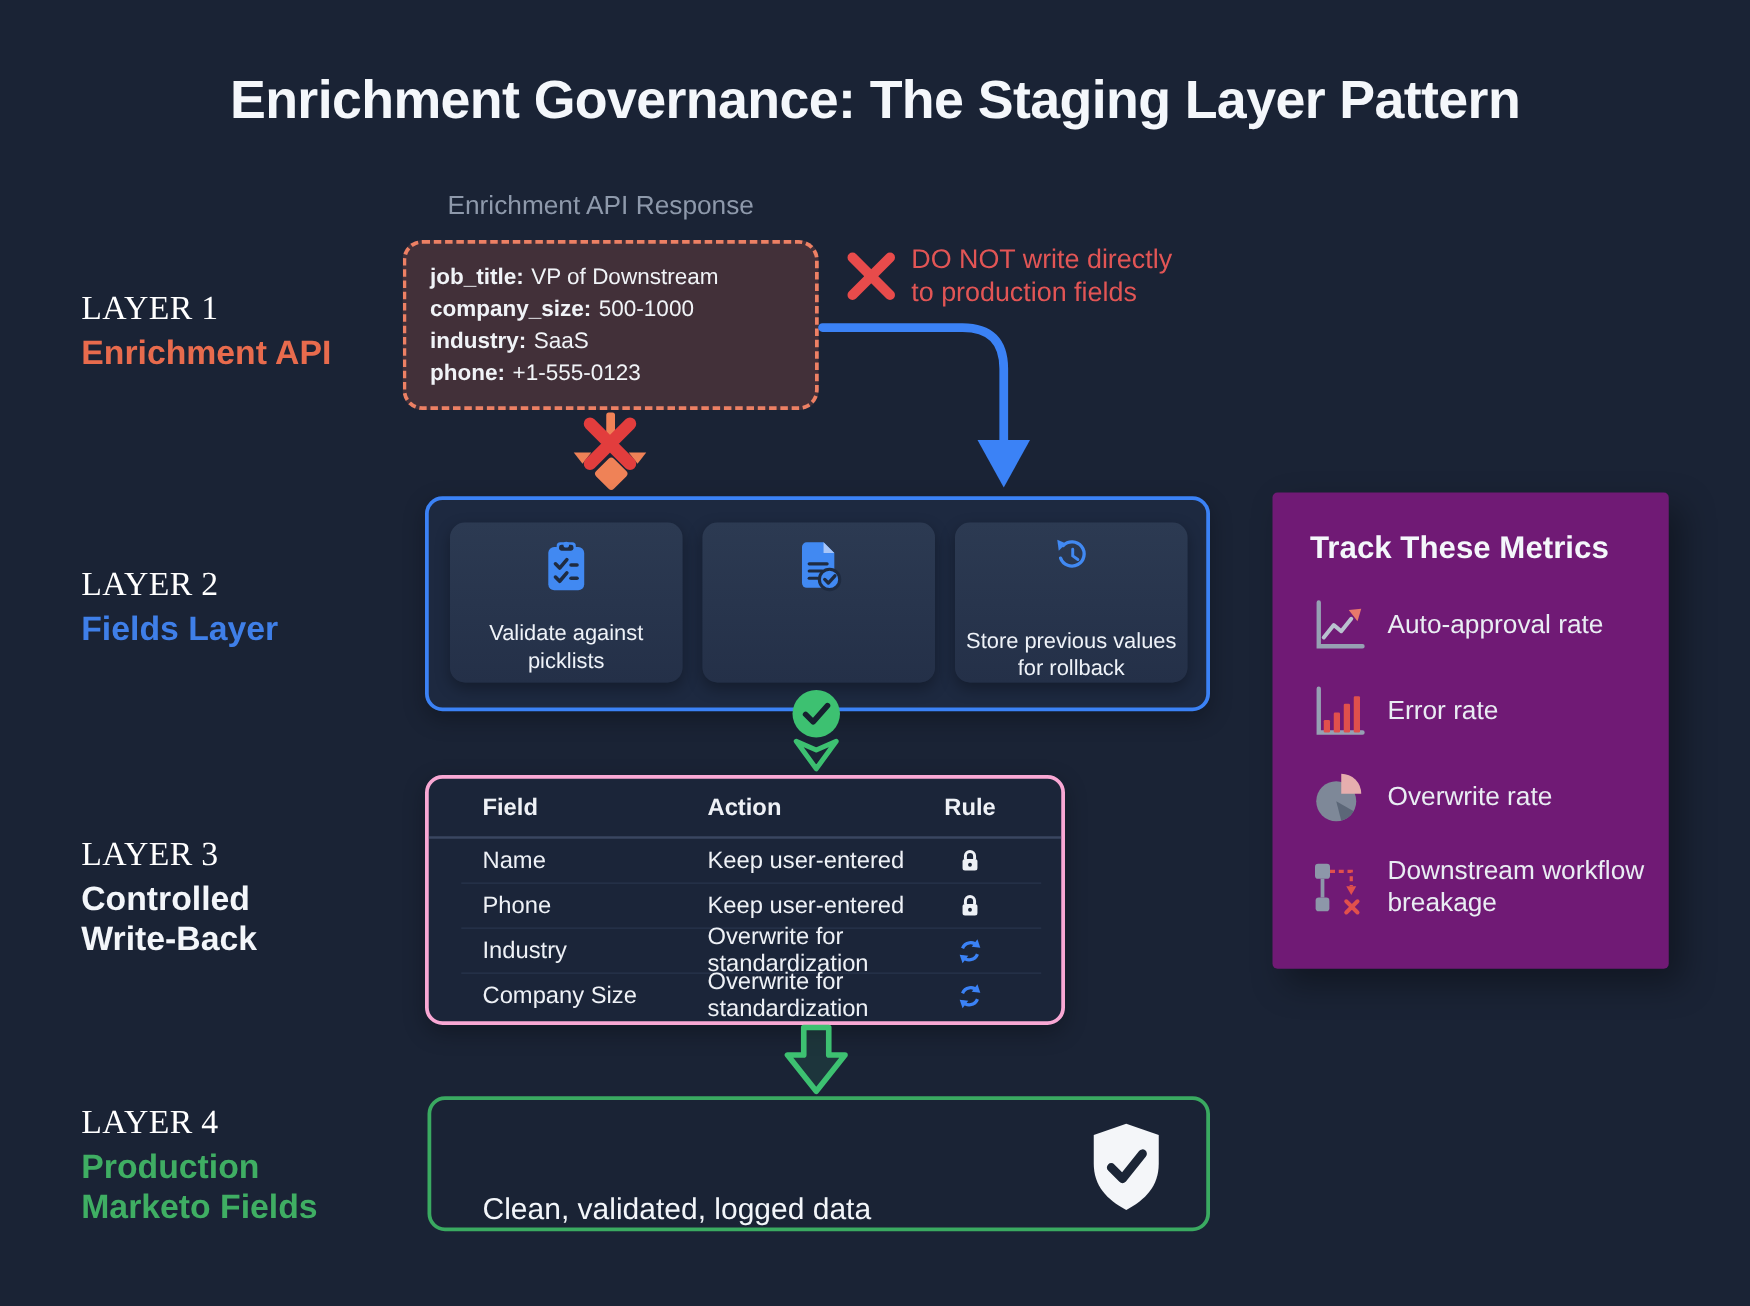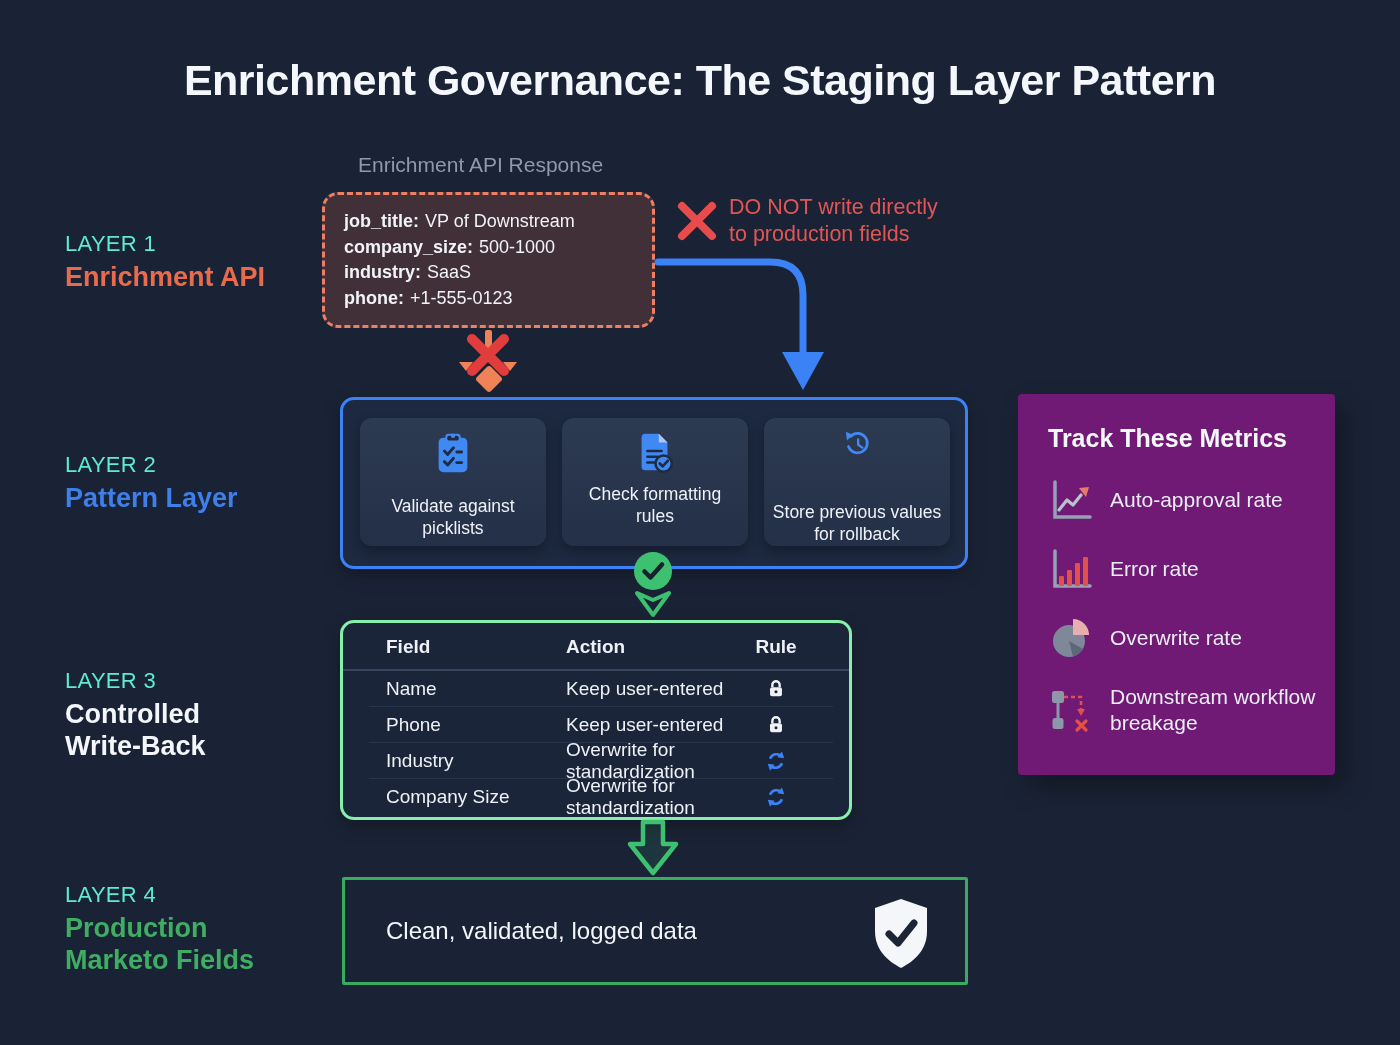--- a/index.html
+++ b/index.html
@@ -6,21 +6,21 @@
   .canvas{
     position:relative;width:1400px;height:1045px;overflow:hidden;
     background:#1a2335;
     font-family:"Liberation Sans","DejaVu Sans",sans-serif;
     color:#f3f6fa;
   }
   .abs{position:absolute;}
   
   .main-title{top:56px;left:0;width:100%;text-align:center;font-size:43px;font-weight:700;letter-spacing:-0.5px;color:#f4f7fb;}
   
-  .layer-label{font-size:22px;color:#5eead4;letter-spacing:0.3px;}
+  .layer-label{font-size:27px;color:#ffffff;letter-spacing:0.3px;font-family:Liberation Serif, serif;}
   .layer-name{font-size:27px;font-weight:700;line-height:1.2;margin-top:4px;width:240px;}
   .l1name{color:#e86b4d;}
   .l2name{color:#3f7fe8;}
   .l3name{color:#f3f6fa;}
   .l4name{color:#3fae63;}
   
   .api-response-title{left:358px;top:153px;font-size:21px;color:#8e99ab;}
   .api-box{
     left:322px;top:192px;width:333px;height:136px;box-sizing:border-box;
     border:3px dashed #ed8064;border-radius:16px;
@@ -42,35 +42,35 @@
     top:418px;width:186px;height:128px;box-sizing:border-box;border-radius:12px;
     background:linear-gradient(180deg,#2c3a52 0%,#243048 100%);
     box-shadow:0 5px 12px rgba(0,0,0,0.3);
     display:flex;flex-direction:column;align-items:center;justify-content:flex-start;
     padding-top:12px;
   }
   .stage-card .card-label{font-size:17.5px;line-height:1.25;text-align:center;color:#eef2f8;margin-top:8px;padding:0 8px;}
   
   .wb-table{
     left:340px;top:620px;width:512px;height:200px;box-sizing:border-box;
-    border:3px solid #86efac;border-radius:14px;background:#1b2539;
+    border:3px solid #f9a8d4;border-radius:14px;background:#1b2539;
     overflow:hidden;box-shadow:0 6px 18px rgba(0,0,0,0.28);
   }
   .trow{display:flex;align-items:center;height:35px;padding:0 50px 0 43px;font-size:19px;color:#eef1f6;}
   .thead{height:44px;font-weight:700;border-bottom:2px solid #3a4660;margin-top:2px;}
   .trow + .trow-sep{height:1px;background:#28344c;margin:0 16px 0 26px;}
   .tcol-field{width:180px;}
   .tcol-action{flex:1;}
   .tcol-rule{width:46px;display:flex;justify-content:center;}
   .thead .tcol-rule{font-weight:700;}
   
   .prod-box{
     left:342px;top:877px;width:626px;height:108px;box-sizing:border-box;
-    border:3px solid #3aaa61;border-radius:2px;
-    display:flex;align-items:center;
+    border:3px solid #3aaa61;border-radius:14px;
+    display:flex;align-items:flex-end;
   }
   .prod-text{margin-left:41px;font-size:24px;color:#f3f6fa;}
   
   .metrics-panel{
     left:1018px;top:394px;width:317px;height:381px;box-sizing:border-box;
     background:#701a75;border-radius:4px;
     box-shadow:10px 12px 26px rgba(0,0,0,0.35);
   }
   .metrics-title{margin:30px 0 24px 30px;font-size:25px;font-weight:700;color:#f4f7fb;}
   .metric-item{display:flex;align-items:center;margin:0 18px 23px 30px;min-height:46px;}
@@ -87,21 +87,21 @@
 <div class="canvas">
 
   <div class="abs main-title">Enrichment Governance: The Staging Layer Pattern</div>
 
   <div class="abs" style="left:65px;top:231px;">
     <div class="layer-label">LAYER 1</div>
     <div class="layer-name l1name">Enrichment API</div>
   </div>
   <div class="abs" style="left:65px;top:452px;">
     <div class="layer-label">LAYER 2</div>
-    <div class="layer-name l2name">Pattern Layer</div>
+    <div class="layer-name l2name">Fields Layer</div>
   </div>
   <div class="abs" style="left:65px;top:668px;">
     <div class="layer-label">LAYER 3</div>
     <div class="layer-name l3name" style="width:200px;">Controlled Write-Back</div>
   </div>
   <div class="abs" style="left:65px;top:882px;">
     <div class="layer-label">LAYER 4</div>
     <div class="layer-name l4name" style="width:210px;">Production Marketo Fields</div>
   </div>
 
@@ -153,21 +153,20 @@
   <div class="abs stage-card" style="left:562px;">
     <svg width="46" height="46" viewBox="0 0 48 48">
       <path d="M14 4 h14 l9 9 v25 a4 4 0 0 1 -4 4 h-19 a4 4 0 0 1 -4 -4 v-30 a4 4 0 0 1 4 -4 z" fill="#4189f2"></path>
       <path d="M28 4 l9 9 h-9 z" fill="#a9c6f8"></path>
       <line x1="16" y1="22" x2="31" y2="22" stroke="#1f2b40" stroke-width="2.6" stroke-linecap="round"></line>
       <line x1="16" y1="28" x2="27" y2="28" stroke="#1f2b40" stroke-width="2.6" stroke-linecap="round"></line>
       <line x1="16" y1="34" x2="23" y2="34" stroke="#1f2b40" stroke-width="2.6" stroke-linecap="round"></line>
       <circle cx="33" cy="35" r="8.5" fill="#4189f2" stroke="#1f2b40" stroke-width="2.6"></circle>
       <path d="M29 35 l3 3 5.5-6" stroke="#1f2b40" stroke-width="2.8" fill="none" stroke-linecap="round" stroke-linejoin="round"></path>
     </svg>
-    <div class="card-label">Check formatting rules</div>
   </div>
 
   <div class="abs stage-card" style="left:764px;gap:36px;">
     <svg width="46" height="46" viewBox="0 0 48 48">
       <path d="M13 11 A16.5 16.5 0 1 1 9.5 28" fill="none" stroke="#4189f2" stroke-width="4.5" stroke-linecap="round"></path>
       <polygon points="5,3 17,8 7,18" fill="#4189f2"></polygon>
       <path d="M26 16 v9 l7 5" stroke="#4189f2" stroke-width="4" fill="none" stroke-linecap="round" stroke-linejoin="round"></path>
     </svg>
     <div class="card-label">Store previous values for rollback</div>
   </div>

